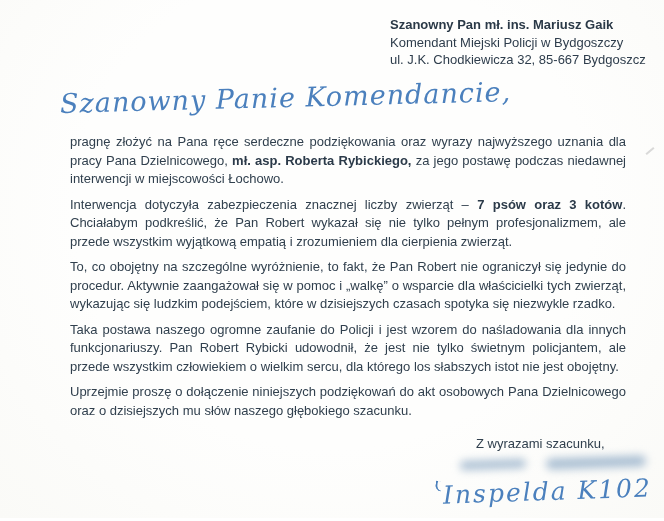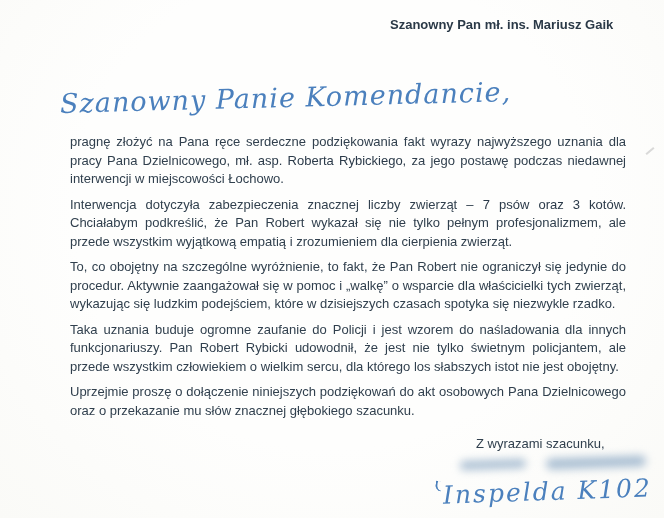--- a/index.html
+++ b/index.html
@@ -26,21 +26,21 @@
     font-size:27px; letter-spacing:1px;
     transform:rotate(-1.5deg);
     white-space:nowrap;
   }
   .letter-body {
     position:absolute; left:70px; top:133px; width:556px;
     font-size:13px; line-height:18.5px;
     text-align:justify;
   }
   .letter-body p { margin:0 0 7px 0; }
-  .letter-body strong { font-weight:400; color:#2b3a49; }
+  .letter-body strong { font-weight:700; color:#2b3a49; }
   .closing-typed {
     position:absolute; left:476px; top:436px;
     font-size:13px; color:#31404e;
   }
   .sig-blur {
     position:absolute; left:458px; top:454px; width:195px; height:22px;
     filter:blur(4px);
   }
   .sig-blur .blob { position:absolute; background:#a9bed2; border-radius:6px; }
   .sig-blur .blob1 { left:2px;  top:6px; width:66px;  height:9px;  transform:rotate(-2deg); }
@@ -74,30 +74,32 @@
     transform:rotate(-40deg);
   }
 </style>
 </head>
 <body>
 
 <div class="page">
 
   <div class="recipient">
     <div class="name-line">Szanowny Pan mł. ins. Mariusz Gaik</div>
+    <div>Komendant Miejski Policji w Bydgoszczy</div>
+    <div>ul. J.K. Chodkiewicza 32, 85-667 Bydgoszcz</div>
   </div>
 
   <div class="salutation hw">Szanowny Panie Komendancie,</div>
 
   <div class="letter-body">
-    <p class="para"><span>pragnę złożyć na Pana ręce serdeczne podziękowania fakt wyrazy najwyższego uznania dla pracy Pana Dzielnicowego, </span><strong>mł. asp. Roberta Rybickiego,</strong><span> za jego postawę podczas niedawnej interwencji w miejscowości Łochowo.</span></p>
+    <p class="para"><span>pragnę złożyć na Pana ręce serdeczne podziękowania oraz wyrazy najwyższego uznania dla pracy Pana Dzielnicowego, </span><strong>mł. asp. Roberta Rybickiego,</strong><span> za jego postawę podczas niedawnej interwencji w miejscowości Łochowo.</span></p>
     <p class="para"><span>Interwencja dotyczyła zabezpieczenia znacznej liczby zwierząt – </span><strong>7 psów oraz 3 kotów</strong><span>. Chciałabym podkreślić, że Pan Robert wykazał się nie tylko pełnym profesjonalizmem, ale przede wszystkim wyjątkową empatią i zrozumieniem dla cierpienia zwierząt.</span></p>
     <p class="para">To, co obojętny na szczególne wyróżnienie, to fakt, że Pan Robert nie ograniczył się jedynie do procedur. Aktywnie zaangażował się w pomoc i „walkę” o wsparcie dla właścicielki tych zwierząt, wykazując się ludzkim podejściem, które w dzisiejszych czasach spotyka się niezwykle rzadko.</p>
-    <p class="para">Taka uznania buduje ogromne zaufanie do Policji i jest wzorem do naśladowania dla innych funkcjonariuszy. Pan Robert Rybicki udowodnił, że jest nie tylko świetnym policjantem, ale przede wszystkim człowiekiem o wielkim sercu, dla którego los słabszych istot nie jest obojętny.</p>
-    <p class="para">Uprzejmie proszę o dołączenie niniejszych podziękowań do akt osobowych Pana Dzielnicowego oraz o przekazanie mu słów znacznej głębokiego szacunku.</p>
+    <p class="para">Taka postawa naszego ogromne zaufanie do Policji i jest wzorem do naśladowania dla innych funkcjonariuszy. Pan Robert Rybicki udowodnił, że jest nie tylko świetnym policjantem, ale przede wszystkim człowiekiem o wielkim sercu, dla którego los słabszych istot nie jest obojętny.</p>
+    <p class="para">Uprzejmie proszę o dołączenie niniejszych podziękowań do akt osobowych Pana Dzielnicowego oraz o dzisiejszych mu słów naszego głębokiego szacunku.</p>
   </div>
 
   <div class="closing-typed">Z wyrazami szacunku,</div>
 
   <div class="sig-blur">
     <div class="blob blob1"></div>
     <div class="blob blob2"></div>
   </div>
 
   <div class="pen-mark"></div>

